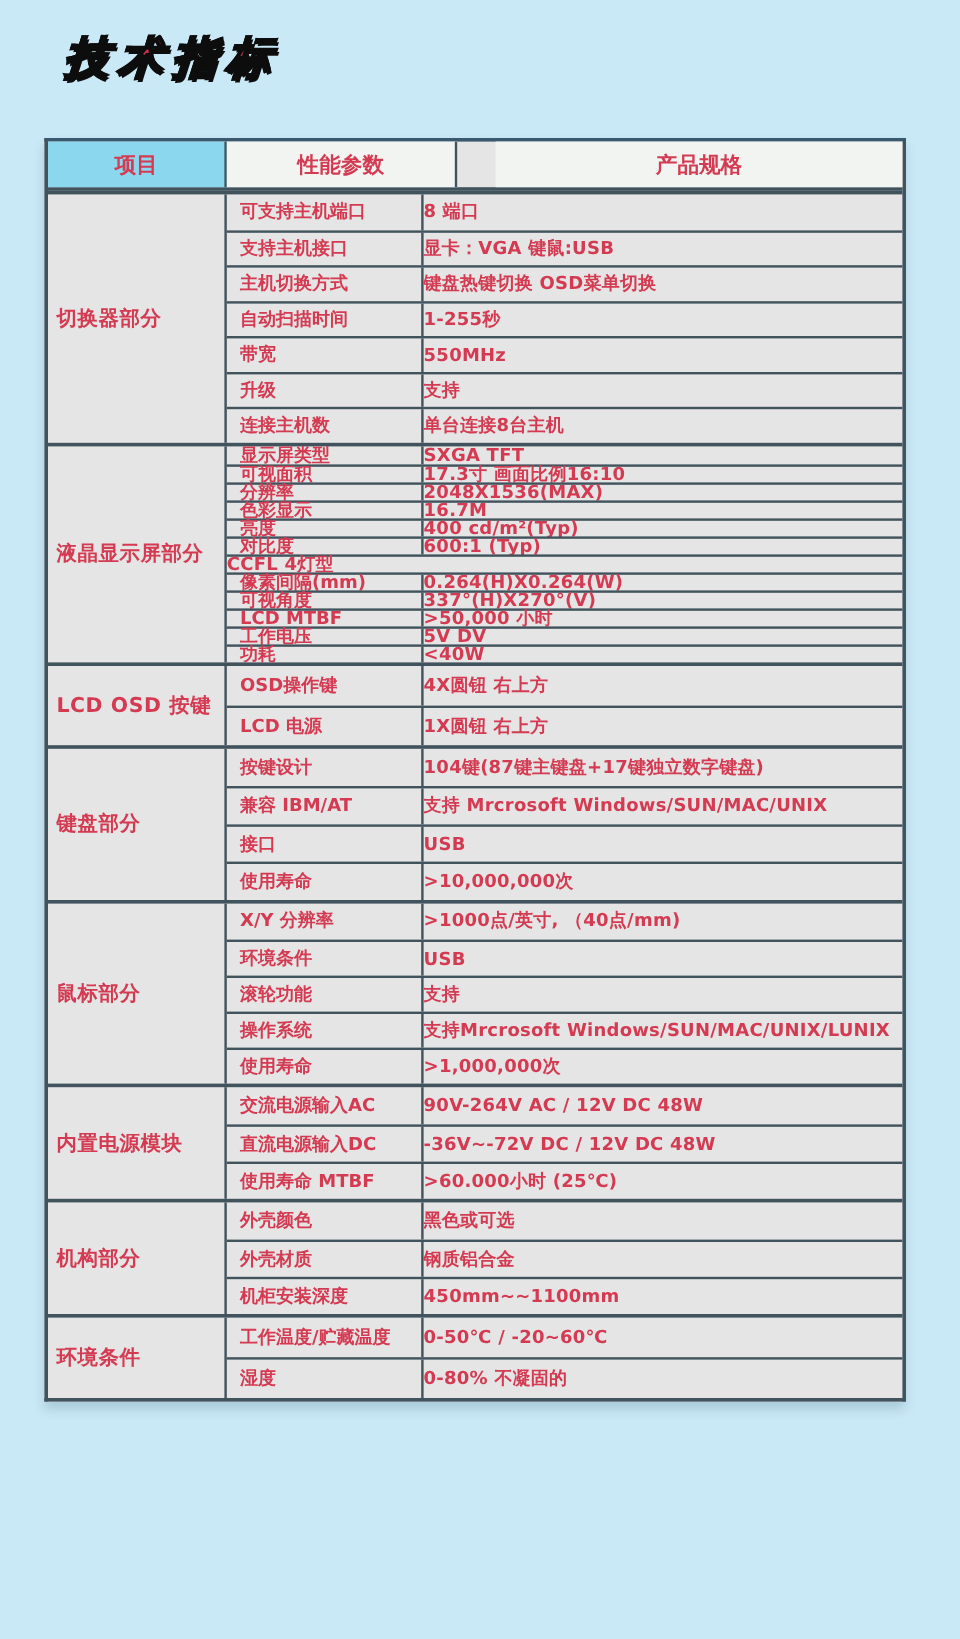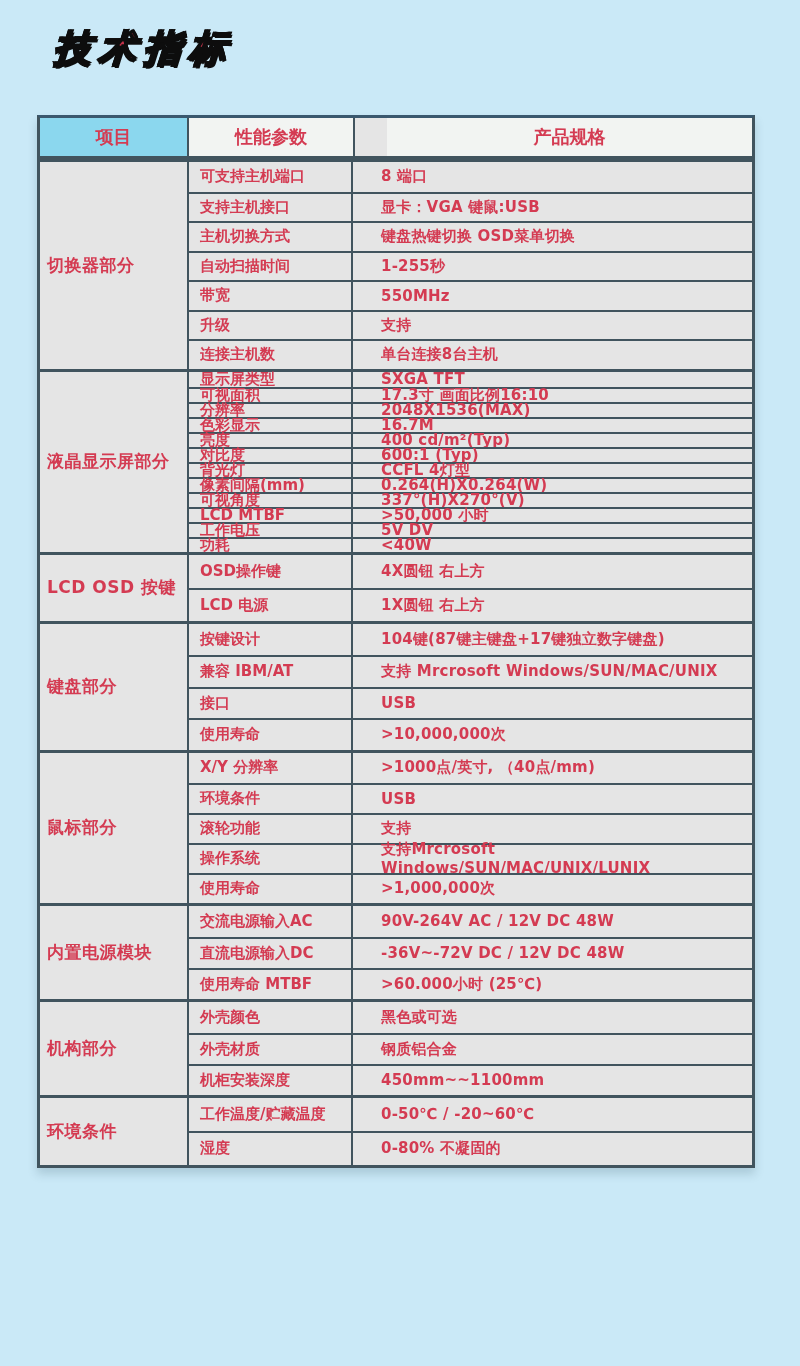--- a/index.html
+++ b/index.html
@@ -26,34 +26,34 @@
     border:3px solid #41545e;border-top:3px solid #3a586e;
     background:#e5e5e5;
     box-shadow:0 6px 9px rgba(30,60,80,.18);
     box-sizing:border-box;
   }
   
   .thead{display:flex;height:38px;border-bottom:3px solid #41545e;}
   .th{display:flex;align-items:center;justify-content:center;
       font-size:18px;font-weight:bold;color:#d43b52;box-sizing:border-box;}
   .th-item{width:149px;background:#8bd7ee;border-right:2px solid #41545e;}
-  .th-param{width:166px;background:#f2f4f2;border-right:2px solid #41545e;}
+  .th-param{width:192px;background:#f2f4f2;border-right:2px solid #41545e;}
   .th-spec{flex:1;background:#f2f4f2;margin-left:32px;}
   
   .section{display:flex;border-top:3px solid #41545e;}
   .section:first-of-type{border-top:none;}
   .sec-label{
     width:149px;border-right:2px solid #41545e;box-sizing:border-box;
     display:flex;align-items:center;
     padding-left:7px;
     font-size:17px;font-weight:bold;color:#d43b52;
     letter-spacing:.5px;
   }
   .rows{flex:1;display:flex;flex-direction:column;}
-  .row{display:flex;box-sizing:border-box;border-top:2px solid #41545e;gap:28px;}
+  .row{display:flex;box-sizing:border-box;border-top:2px solid #41545e;}
   .row:first-child{border-top:none;}
   .cell{display:flex;align-items:center;box-sizing:border-box;font-size:15px;color:#d43b52;}
   .cell.label{width:164px;border-right:2px solid #41545e;padding-left:11px;font-weight:bold;}
   .cell.value{flex:1;font-weight:600;letter-spacing:.2px;}
   
   .s1 .row{height:29.5px}
   .s2 .row{height:15px}
   .s3 .row{height:33px}
   .s4 .row{height:31.5px}
   .s5 .row{height:30px}
@@ -129,21 +129,20 @@
       </div>
       <div class="row">
         <div class="cell label">亮度</div>
         <div class="cell value">400 cd/m²(Typ)</div>
       </div>
       <div class="row">
         <div class="cell label">对比度</div>
         <div class="cell value">600:1 (Typ)</div>
       </div>
       <div class="row">
-        <div class="cell label">背光灯</div>
         <div class="cell value">CCFL  4灯型</div>
       </div>
       <div class="row">
         <div class="cell label">像素间隔(mm)</div>
         <div class="cell value">0.264(H)X0.264(W)</div>
       </div>
       <div class="row">
         <div class="cell label">可视角度</div>
         <div class="cell value">337°(H)X270°(V)</div>
       </div>

